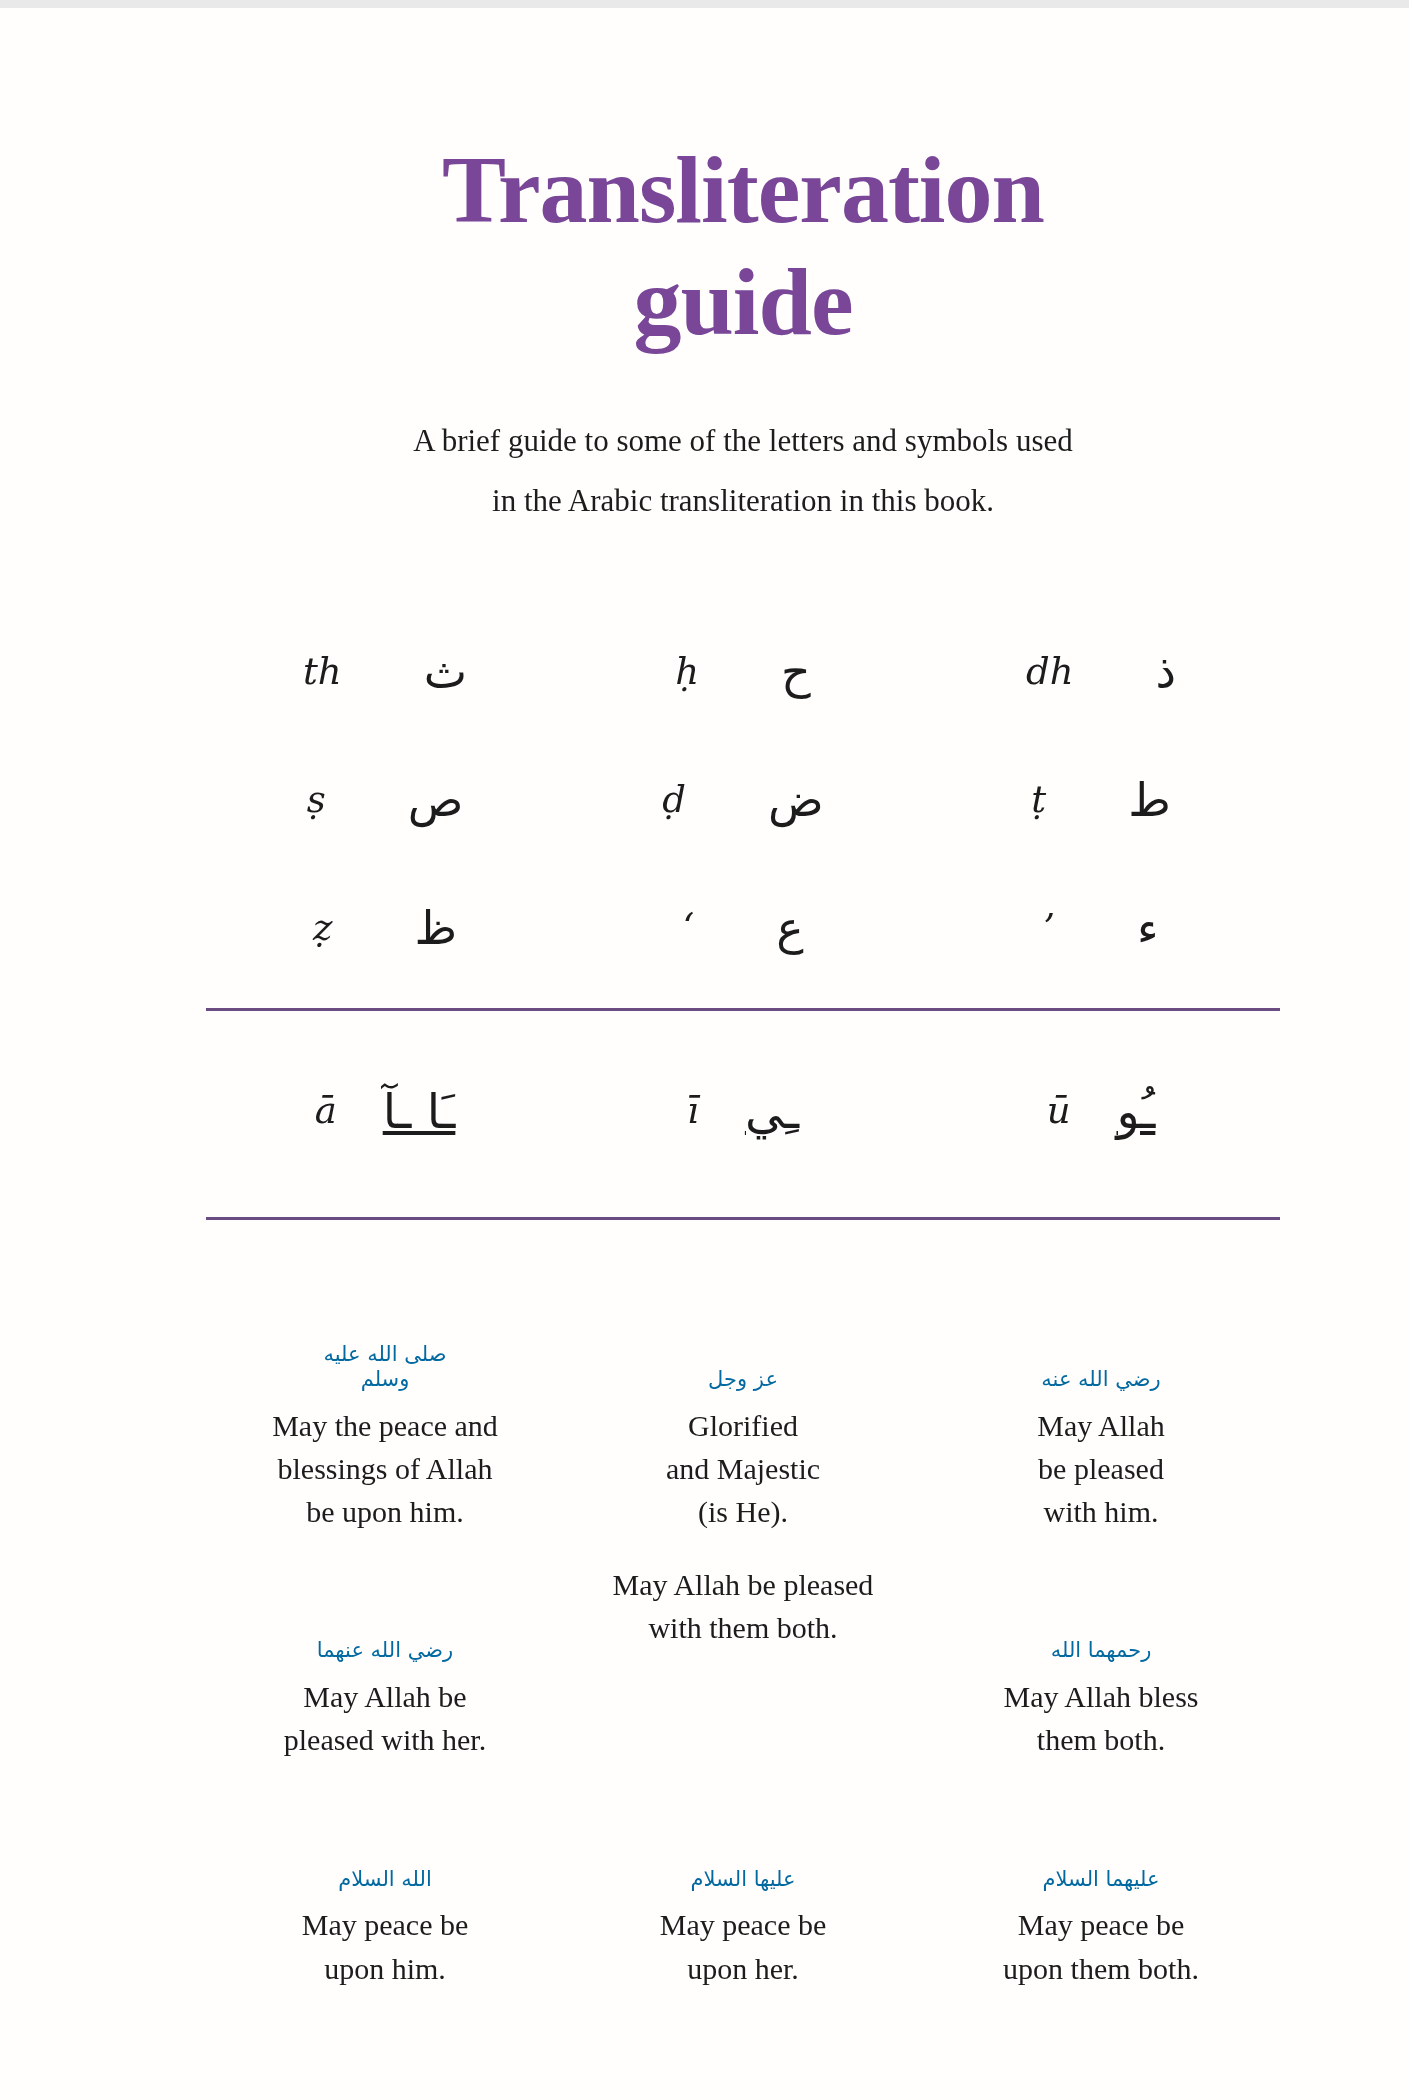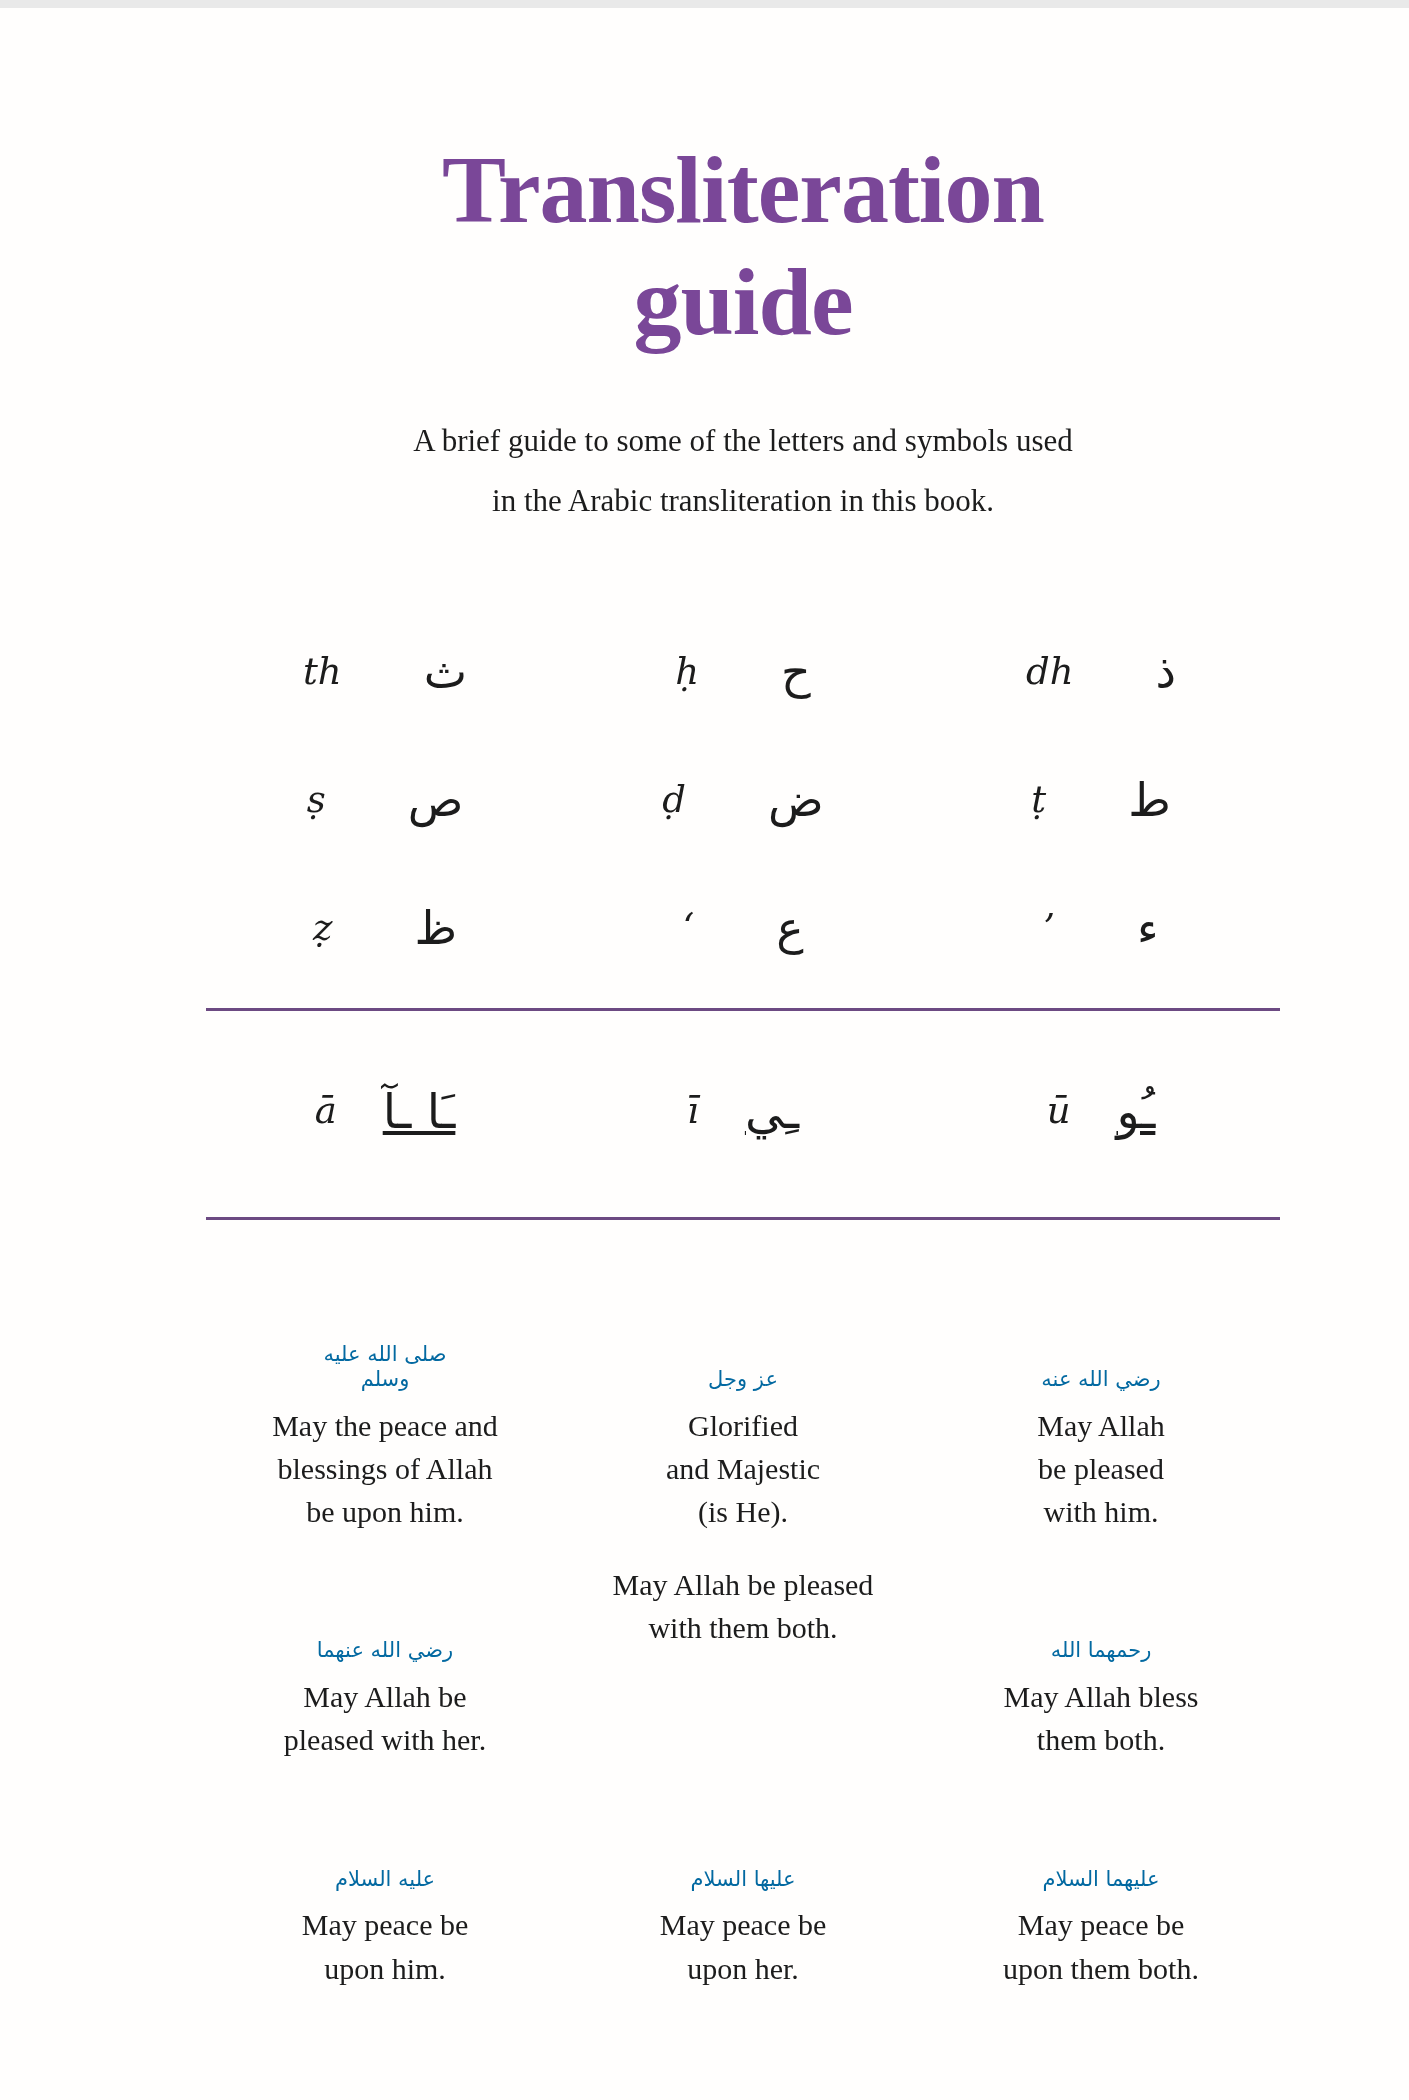--- a/index.html
+++ b/index.html
@@ -183,21 +183,21 @@
       <figure class="blessing">
         <figcaption class="caption">May Allah be pleased
 with them both.</figcaption>
       </figure>
       <figure class="blessing">
         <div class="seal" dir="rtl">رحمهما الله</div>
         <figcaption class="caption">May Allah bless
 them both.</figcaption>
       </figure>
       <figure class="blessing">
-        <div class="seal" dir="rtl">عليه السلام</div>
+        <div class="seal" dir="rtl">الله السلام</div>
         <figcaption class="caption">May peace be
 upon him.</figcaption>
       </figure>
       <figure class="blessing">
         <div class="seal" dir="rtl">عليها السلام</div>
         <figcaption class="caption">May peace be
 upon her.</figcaption>
       </figure>
       <figure class="blessing">
         <div class="seal" dir="rtl">عليهما السلام</div>

